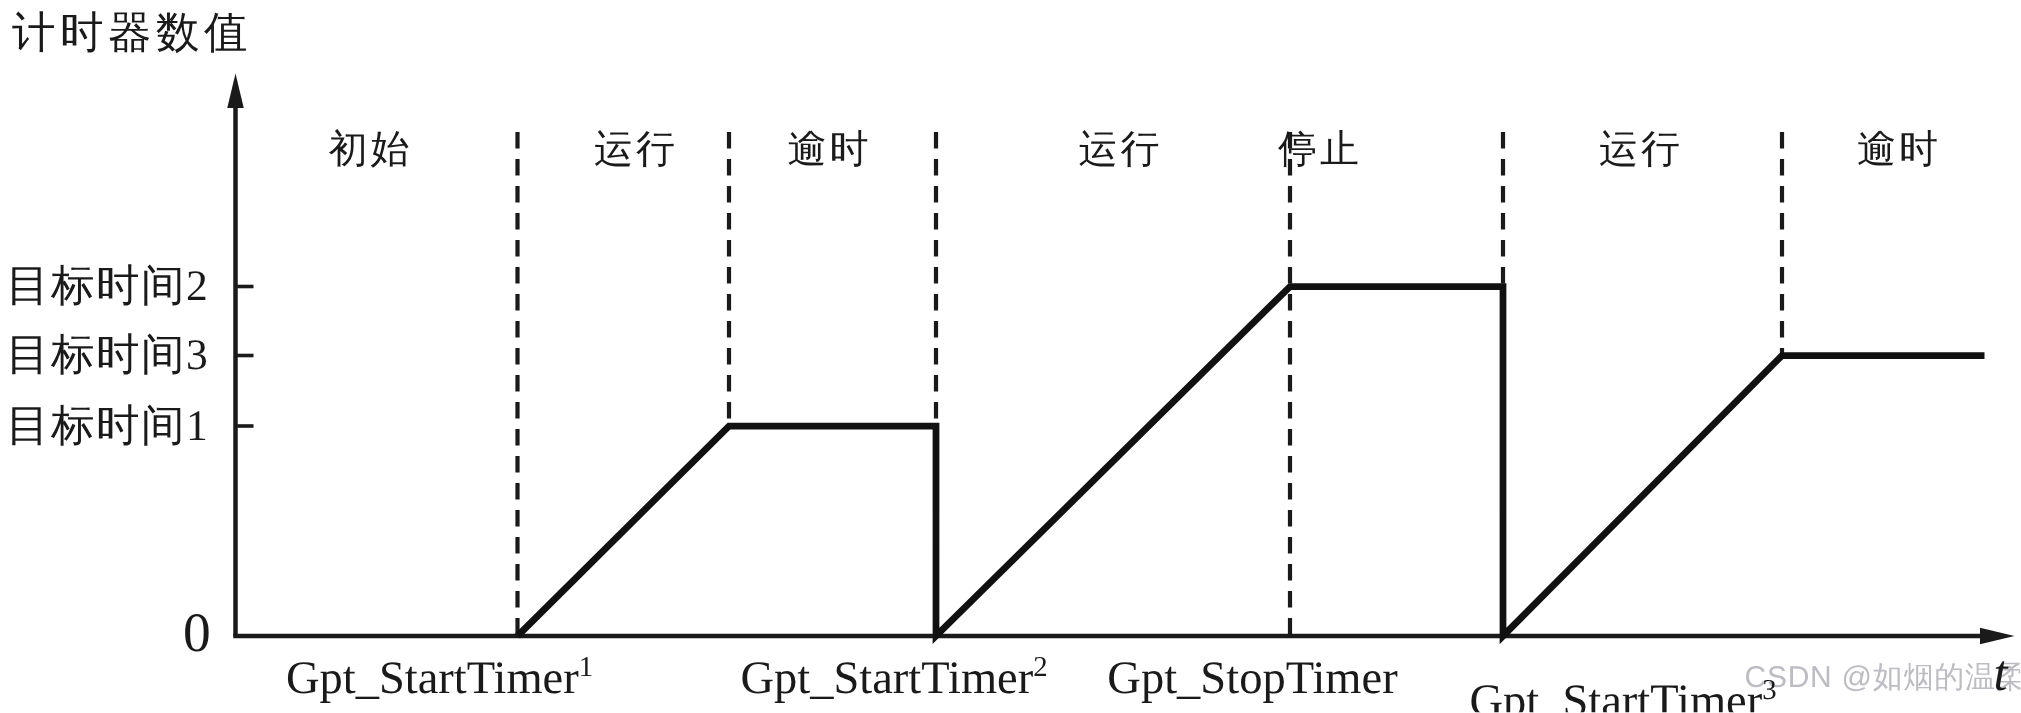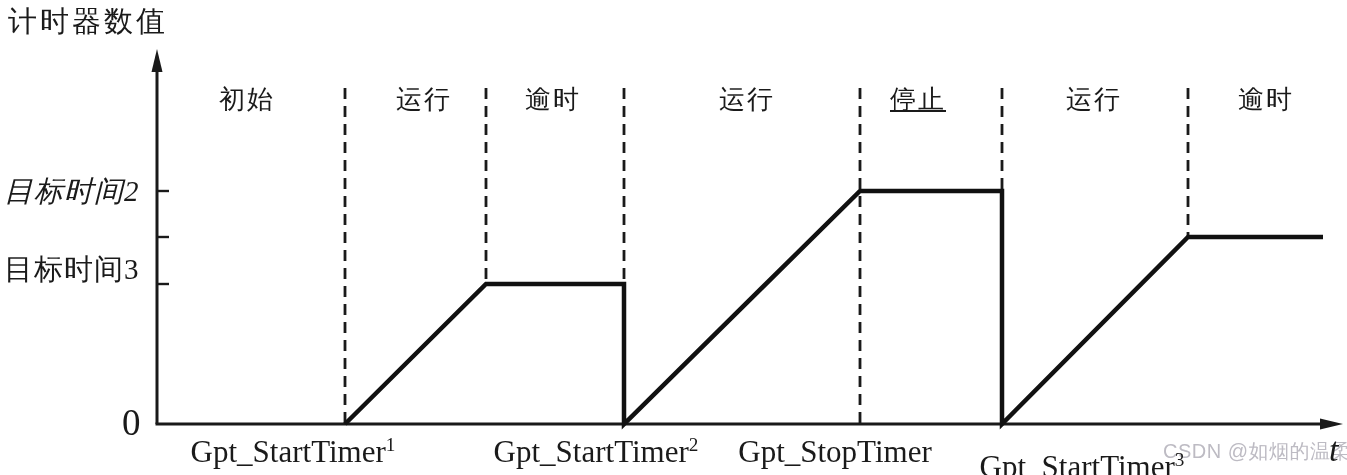--- a/index.html
+++ b/index.html
@@ -76,26 +76,27 @@
       <line x1="1188" y1="88" x2="1188" y2="237" stroke="#1a1a1a" stroke-width="2.8" stroke-dasharray="11 7"></line>
       <polyline points="345,424 486,284 624,284 624,424 860,191 1002,191 1002,424 1188,237 1323,237" fill="none" stroke="#111111" stroke-width="4.5" stroke-linejoin="miter" stroke-linecap="butt"></polyline>
     </svg>
 
   <div class="txt title overtext">计时器数值</div>
 
   <div class="txt phase overtext" style="left: 247px;">初始</div>
   <div class="txt phase overtext" style="left: 424px;">运行</div>
   <div class="txt phase overtext" style="left: 553px;">逾时</div>
   <div class="txt phase overtext" style="left: 747px;">运行</div>
-  <div class="txt phase overtext" style="left: 918px; text-decoration: underline;">停止</div>
+  <div class="txt phase overtext" style="left: 880px;">停止</div>
   <div class="txt phase overtext" style="left: 1094px;">运行</div>
   <div class="txt phase overtext" style="left: 1266px;">逾时</div>
 
-  <div class="txt ylab overtext" style="top: 191px; font-style: italic;">目标时间2</div>
-  <div class="txt ylab overtext" style="top: 237px; margin-top: 32px;">目标时间3</div>
+  <div class="txt ylab overtext" style="top: 191px;">目标时间2</div>
+  <div class="txt ylab overtext" style="top: 237px;">目标时间3</div>
+  <div class="txt ylab overtext" style="top: 284px;">目标时间1</div>
 
   <div class="txt zero overtext">0</div>
 
   <div class="txt xlab overtext" style="left: 293px;"><span>Gpt_StartTimer</span><sup>1</sup></div>
   <div class="txt xlab overtext" style="left: 596px;"><span>Gpt_StartTimer</span><sup>2</sup></div>
   <div class="txt xlab overtext" style="left: 835px;"><span>Gpt_StopTimer</span><sup></sup></div>
   <div class="txt xlab overtext" style="left: 1082px; margin-top: 15px;"><span>Gpt_StartTimer</span><sup>3</sup></div>
 
   <div class="txt tlab overtext">t</div>
 

